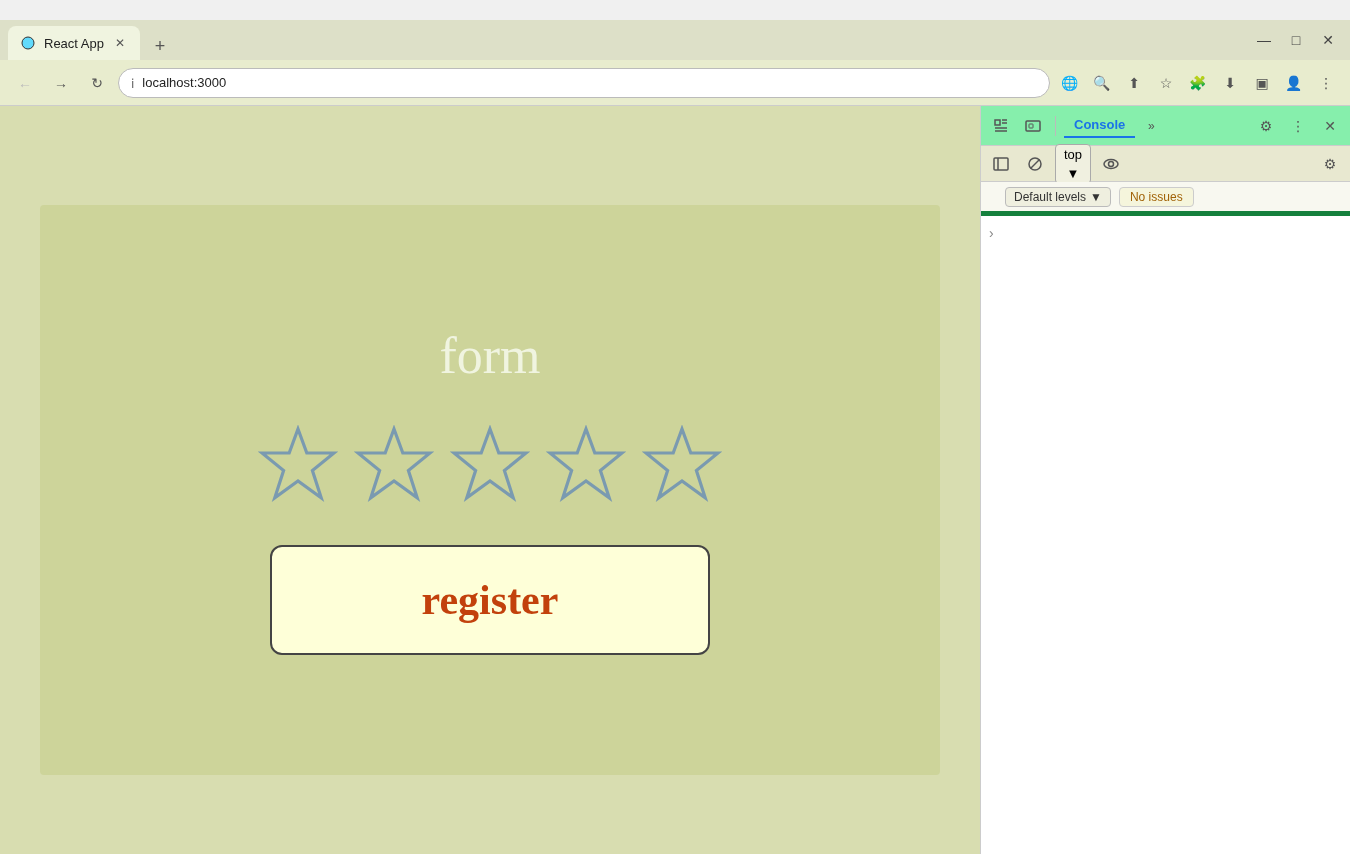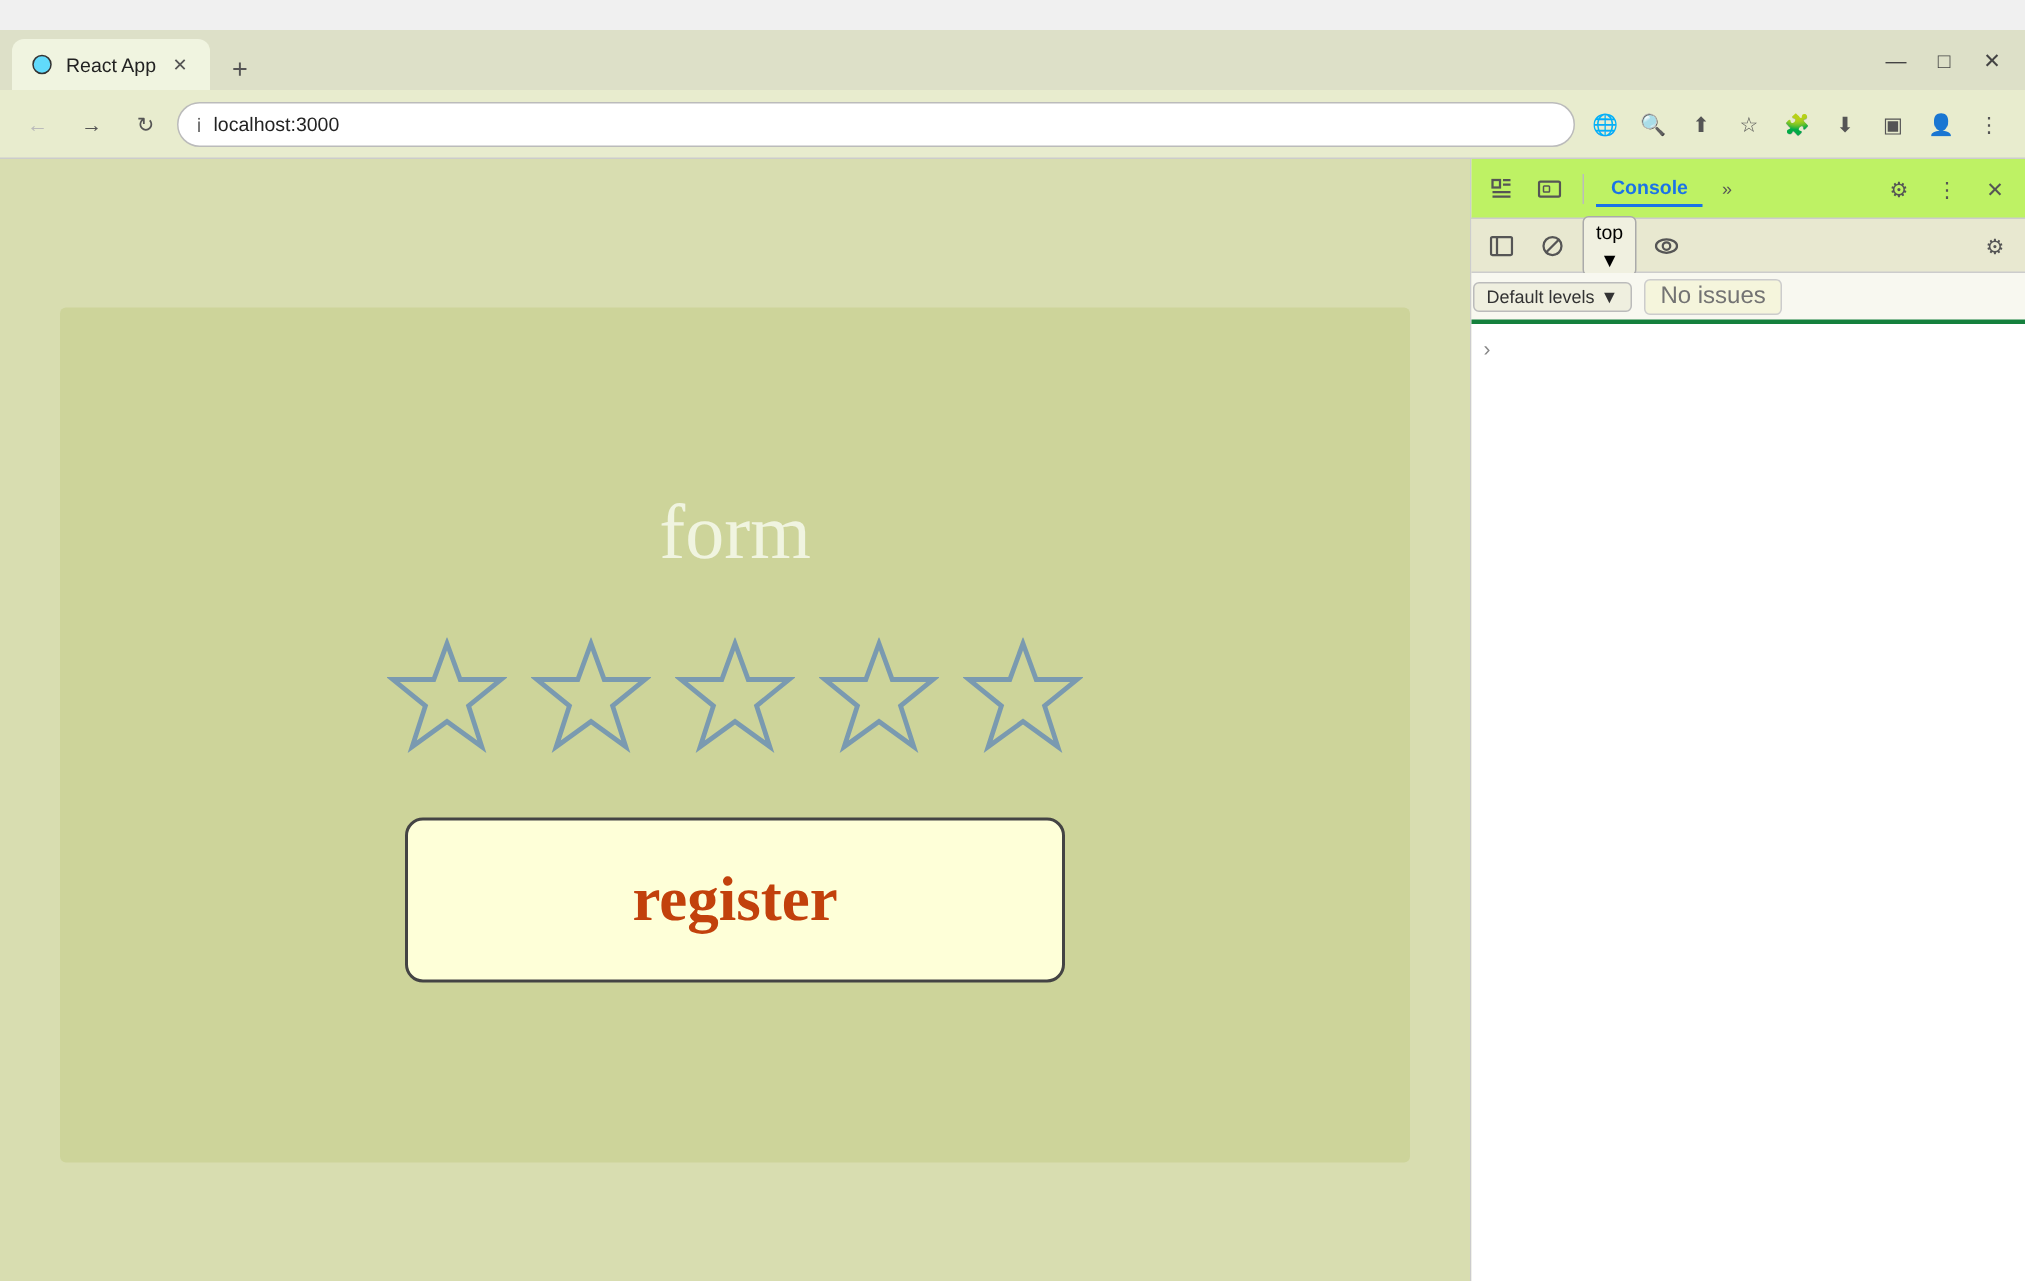--- a/index.html
+++ b/index.html
@@ -202,21 +202,21 @@
     
     .devtools-panel {
       width: 370px;
       background: #f5f5dc;
       display: flex;
       flex-direction: column;
       border-left: 1px solid #ccc;
     }
 
     .devtools-toolbar {
-      background: #bef264;
+      background: #86efac;
       height: 40px;
       display: flex;
       align-items: center;
       padding: 0 6px;
       gap: 4px;
       border-bottom: 1px solid #ccc;
     }
 
     .dt-icon-btn {
       width: 28px; height: 28px;
@@ -296,45 +296,45 @@
       font-size: 13px;
       background: #fff;
       height: 24px;
     }
 
     .levels-bar {
       background: #f8f8f0;
       height: 34px;
       display: flex;
       align-items: center;
-      padding: 0 1px;
+      padding: 0 24px;
       gap: 8px;
-      border-bottom: 3px solid #15803d;
+      border-bottom: 5px solid #15803d;
     }
 
     .default-levels-btn {
       display: flex;
       align-items: center;
       gap: 4px;
       font-size: 12px;
       cursor: pointer;
       color: #333;
       border: 1px solid #bbb;
       border-radius: 4px;
       padding: 2px 8px;
       background: #efefdf;
     }
 
     .no-issues-badge {
       background: #f5f5dc;
       border: 1px solid #ccc;
       border-radius: 4px;
       padding: 2px 10px;
-      font-size: 16px;
-      color: #737373;
+      font-size: 12px;
+      color: #a16207;
     }
 
     .console-content {
       flex: 1;
       padding: 8px;
       background: #fff;
       overflow-y: auto;
     }
 
     .console-arrow {

